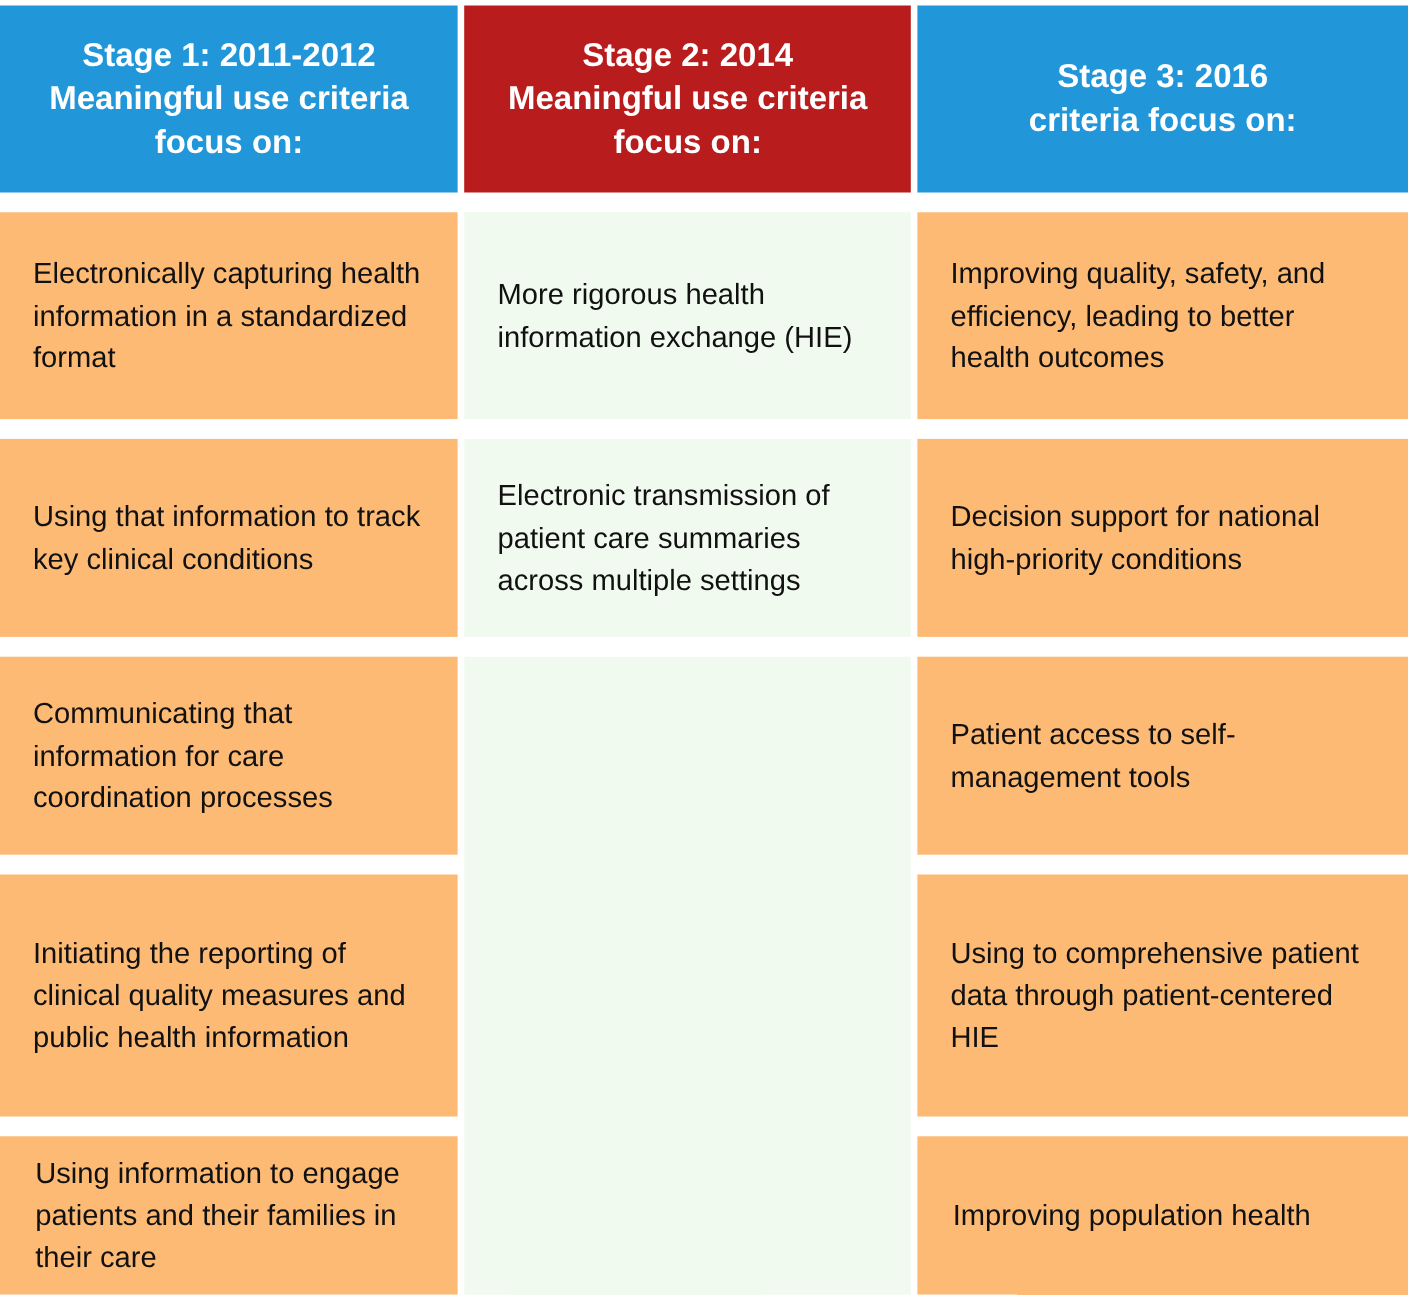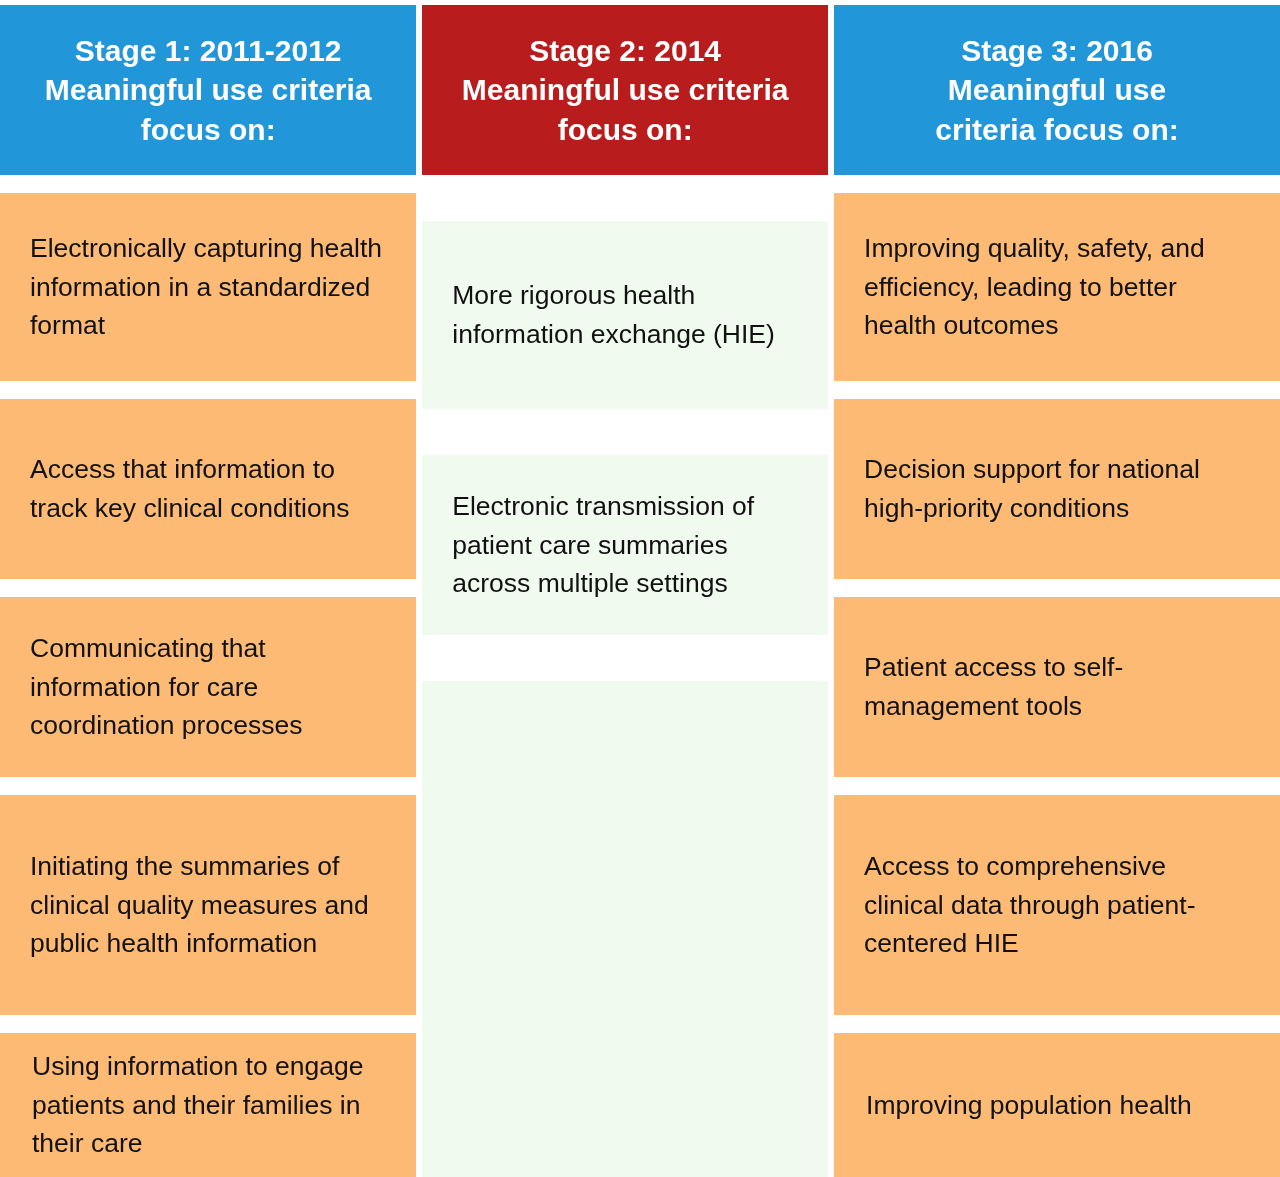--- a/index.html
+++ b/index.html
@@ -64,21 +64,21 @@
     box-sizing: border-box;
     display: flex;
     align-items: center;
     padding: 10px 30px;
     font-size: 26.5px;
     line-height: 1.47;
     color: #111111;
   }
 
   .cell-blue  { background: #fdba74; }
-  .cell-green { background: #f1faef; margin-top: 28px; }
+  .cell-green { background: #f1faef; }
 
   .r1 { flex: 0 0 188px; }
   .r2 { flex: 0 0 180px; }
   .r3 { flex: 0 0 180px; }
   .r4 { flex: 0 0 220px; }
   .r5 { flex: 1 1 auto; padding-left: 32px; }
 
   .cell-text {
     display: block;
   }
@@ -91,27 +91,27 @@
   <div class="column col-1">
     <div class="col-header hdr-blue">
       <span class="hdr-line">Stage 1: 2011-2012</span>
       <span class="hdr-line">Meaningful use criteria</span>
       <span class="hdr-line">focus on:</span>
     </div>
     <div class="cell cell-blue r1">
       <span class="cell-text">Electronically capturing health information in a standardized format</span>
     </div>
     <div class="cell cell-blue r2">
-      <span class="cell-text">Access that information to track key clinical conditions</span>
+      <span class="cell-text">Using that information to track key clinical conditions</span>
     </div>
     <div class="cell cell-blue r3">
       <span class="cell-text">Communicating that information for care coordination processes</span>
     </div>
     <div class="cell cell-blue r4">
-      <span class="cell-text">Initiating the summaries of clinical quality measures and public health information</span>
+      <span class="cell-text">Initiating the reporting of clinical quality measures and public health information</span>
     </div>
     <div class="cell cell-blue r5">
       <span class="cell-text">Using information to engage patients and their families in their care</span>
     </div>
   </div>
 
   <div class="column col-2">
     <div class="col-header hdr-green">
       <span class="hdr-line">Stage 2: 2014</span>
       <span class="hdr-line">Meaningful use criteria</span>
@@ -124,33 +124,32 @@
       <span class="cell-text">Electronic transmission of patient care summaries across multiple settings</span>
     </div>
     <div class="cell cell-green r5">
       <span class="cell-text"></span>
     </div>
   </div>
 
   <div class="column col-3">
     <div class="col-header hdr-blue">
       <span class="hdr-line">Stage 3: 2016</span>
-      <span class="hdr-line">Meaningful use</span>
       <span class="hdr-line">criteria focus on:</span>
     </div>
     <div class="cell cell-blue r1">
       <span class="cell-text">Improving quality, safety, and efficiency, leading to better health outcomes</span>
     </div>
     <div class="cell cell-blue r2">
       <span class="cell-text">Decision support for national high-priority conditions</span>
     </div>
     <div class="cell cell-blue r3">
       <span class="cell-text">Patient access to self-management tools</span>
     </div>
     <div class="cell cell-blue r4">
-      <span class="cell-text">Access to comprehensive clinical data through patient-centered HIE</span>
+      <span class="cell-text">Using to comprehensive patient data through patient-centered HIE</span>
     </div>
     <div class="cell cell-blue r5">
       <span class="cell-text">Improving population health</span>
     </div>
   </div>
 
 </div>
 
 </body></html>

